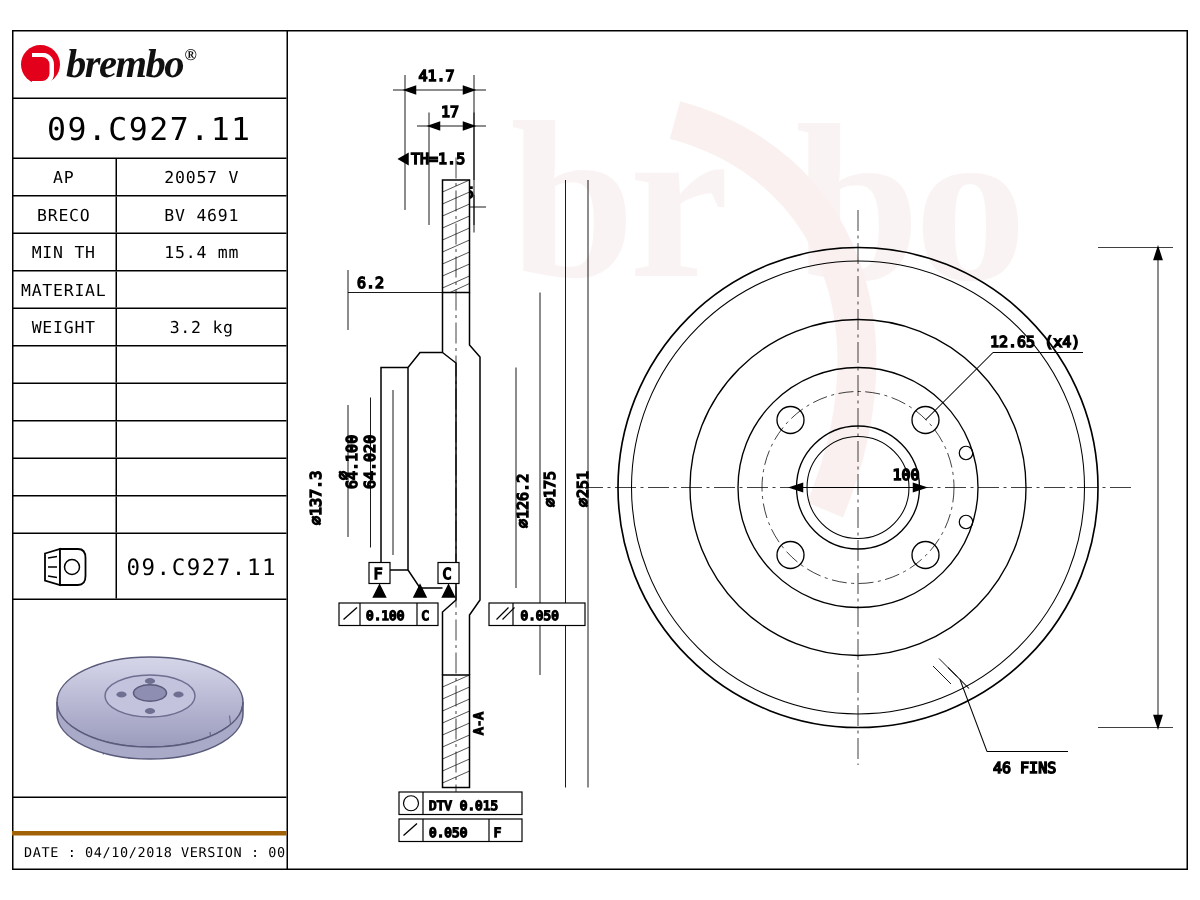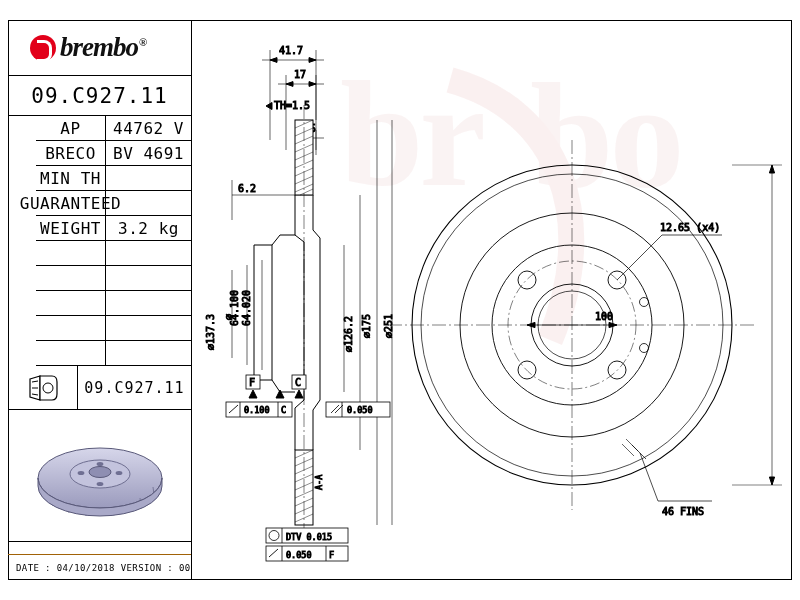--- a/index.html
+++ b/index.html
@@ -40,24 +40,24 @@
   }
   
   .leftcol {
     position: absolute;
     left: 8px; top: 20px;
     width: 184px; height: 560px;
     border-right: 1px solid #000;
   }
   .logo-cell {
     position: relative;
-    height: 56px;
+    height: 46px;
     border-bottom: 1px solid #000;
     display: flex; align-items: center;
-    padding-left: 22px;
+    padding-left: 6px;
   }
   .logo-mark {
     width: 26px; height: 26px; border-radius: 50%;
     background: #e2001a;
     position: relative;
     margin-right: 4px;
     flex: 0 0 auto;
   }
   .logo-mark::after {
     content: "";
@@ -79,22 +79,21 @@
     height: 40px;
     border-bottom: 1px solid #000;
     display: flex; align-items: center; justify-content: center;
     font-size: 21px;
     letter-spacing: 1px;
   }
   .spec-row {
     height: 25px;
     border-bottom: 1px solid #000;
     display: flex; align-items: stretch;
-    font-size: 16px;
-    margin-left: 28px;
+    font-size: 11px;
   }
   .spec-key {
     width: 70px;
     border-right: 1px solid #000;
     display: flex; align-items: center; justify-content: center;
     letter-spacing: .5px;
   }
   .spec-val {
     flex: 1;
     display: flex; align-items: center; justify-content: center;
@@ -116,21 +115,21 @@
   }
   .photo-cell {
     height: 132px;
     border-bottom: 1px solid #000;
     display: flex; align-items: center; justify-content: center;
   }
   .date-cell {
     position: absolute;
     left: 0; bottom: 0;
     width: 100%; height: 26px;
-    border-top: 1px solid #a16207;
+    border-top: 3px solid #a16207;
     display: flex; align-items: center;
     padding-left: 8px;
     font-size: 9px;
     letter-spacing: .4px;
   }
   
   .drawing {
     position: absolute;
     left: 192px; top: 20px;
     width: 600px; height: 411px;
@@ -163,31 +162,32 @@
     <div class="logo-cell">
       <div class="logo-mark"></div>
       <div class="logo-word">brembo</div>
       <div class="logo-word" style="font-size:11px;margin-left:1px;margin-bottom:12px;">®</div>
     </div>
 
     <div class="partno-cell">09.C927.11</div>
 
     <div class="spec-row">
       <div class="spec-key">AP</div>
-      <div class="spec-val">44762 V</div>
+      <div class="spec-val">20057 V</div>
     </div>
     <div class="spec-row">
       <div class="spec-key">BRECO</div>
       <div class="spec-val">BV 4691</div>
     </div>
     <div class="spec-row">
       <div class="spec-key">MIN TH</div>
-    </div>
-    <div class="spec-row">
-      <div class="spec-key">GUARANTEED</div>
+      <div class="spec-val">15.4 mm</div>
+    </div>
+    <div class="spec-row">
+      <div class="spec-key">MATERIAL</div>
     </div>
     <div class="spec-row">
       <div class="spec-key">WEIGHT</div>
       <div class="spec-val">3.2 kg</div>
     </div>
 
     <div class="spec-row">
         <div class="spec-key"></div>
         <div class="spec-val"></div>
       </div>

